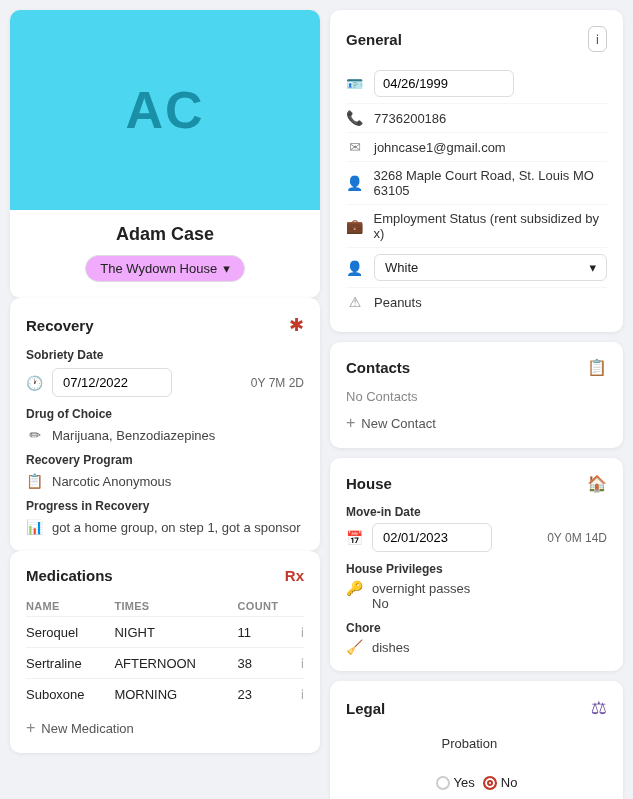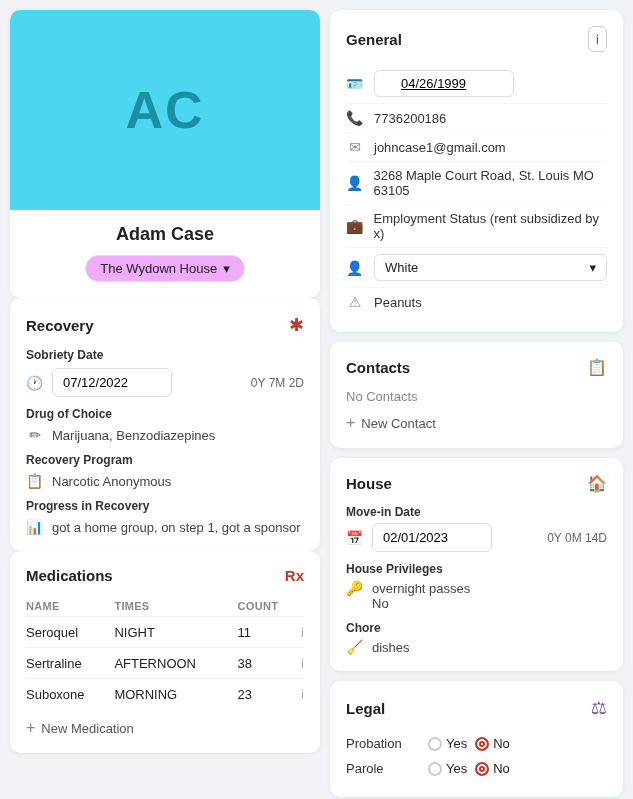--- a/index.html
+++ b/index.html
@@ -167,24 +167,23 @@
       gap: 10px;
       padding: 6px 0;
       border-bottom: 1px solid #f5f5f5;
     }
     .general-row:last-child { border-bottom: none; }
     .general-icon { color: #888; font-size: 14px; width: 18px; text-align: center; }
     .general-value { font-size: 13px; color: #333; }
     .general-input {
       border: 1px solid #ddd;
       border-radius: 6px;
-      padding: 5px 26px;
+      padding: 5px 8px;
       font-size: 13px;
       width: 140px;
-      text-decoration: underline;
     }
     .race-select {
       display: flex;
       align-items: center;
       justify-content: space-between;
       border: 1px solid #ddd;
       border-radius: 6px;
       padding: 5px 10px;
       font-size: 13px;
       flex: 1;
@@ -202,22 +201,23 @@
 
     
     .no-contacts { font-size: 13px; color: #888; margin-bottom: 8px; }
     .house-label { font-size: 12px; font-weight: 600; color: #333; margin-top: 10px; margin-bottom: 4px; }
     .house-label:first-of-type { margin-top: 0; }
 
     
     .legal-row {
       display: flex;
       align-items: center;
-      gap: 12px;
+      gap: 24px;
       padding: 5px 0;
+      flex-direction: column;
     }
     .legal-label { font-size: 13px; color: #333; min-width: 70px; }
     .radio-group { display: flex; align-items: center; gap: 8px; }
     .radio-item { display: flex; align-items: center; gap: 4px; font-size: 13px; }
     .radio-circle {
       width: 14px;
       height: 14px;
       border-radius: 50%;
       border: 2px solid #ccc;
       display: inline-block;

